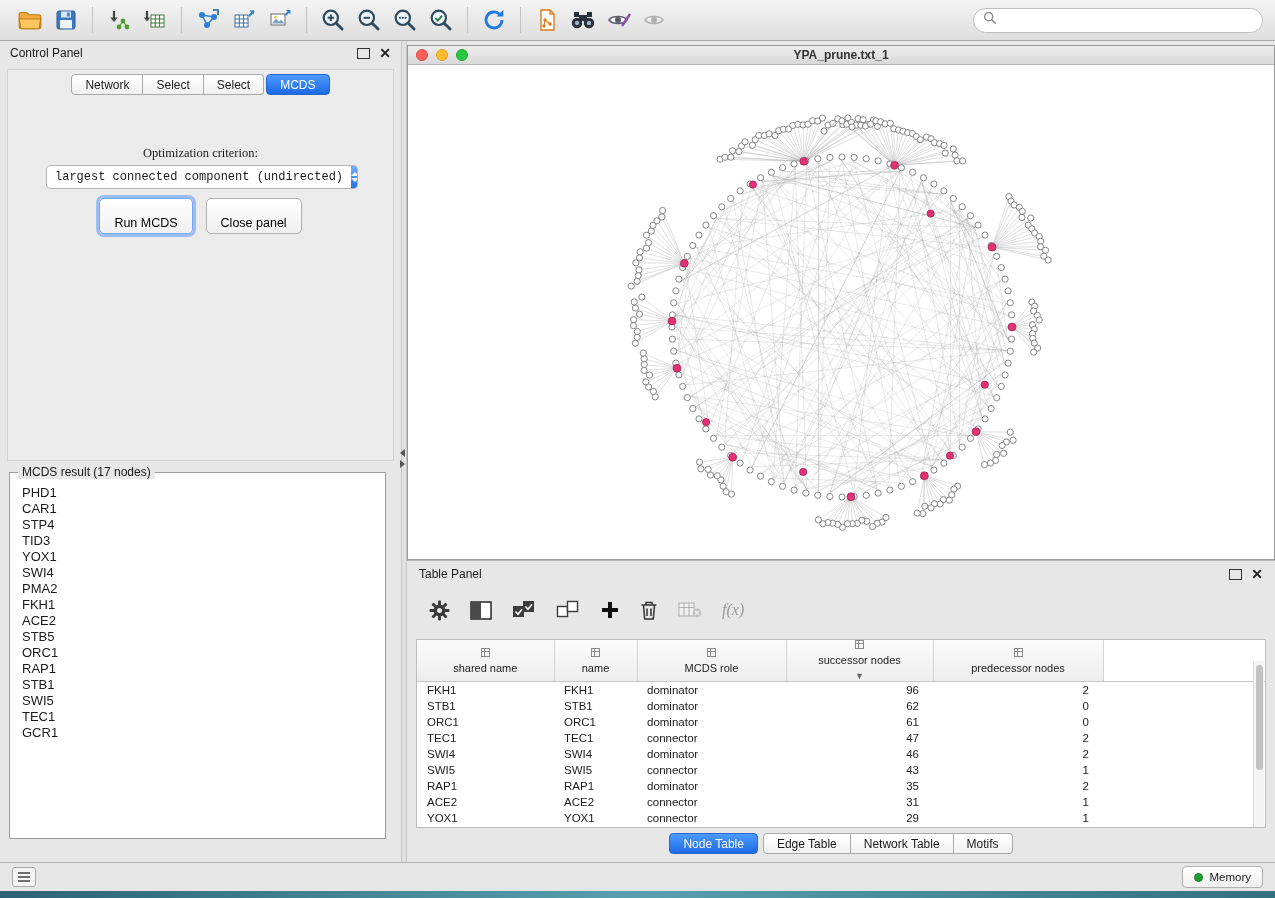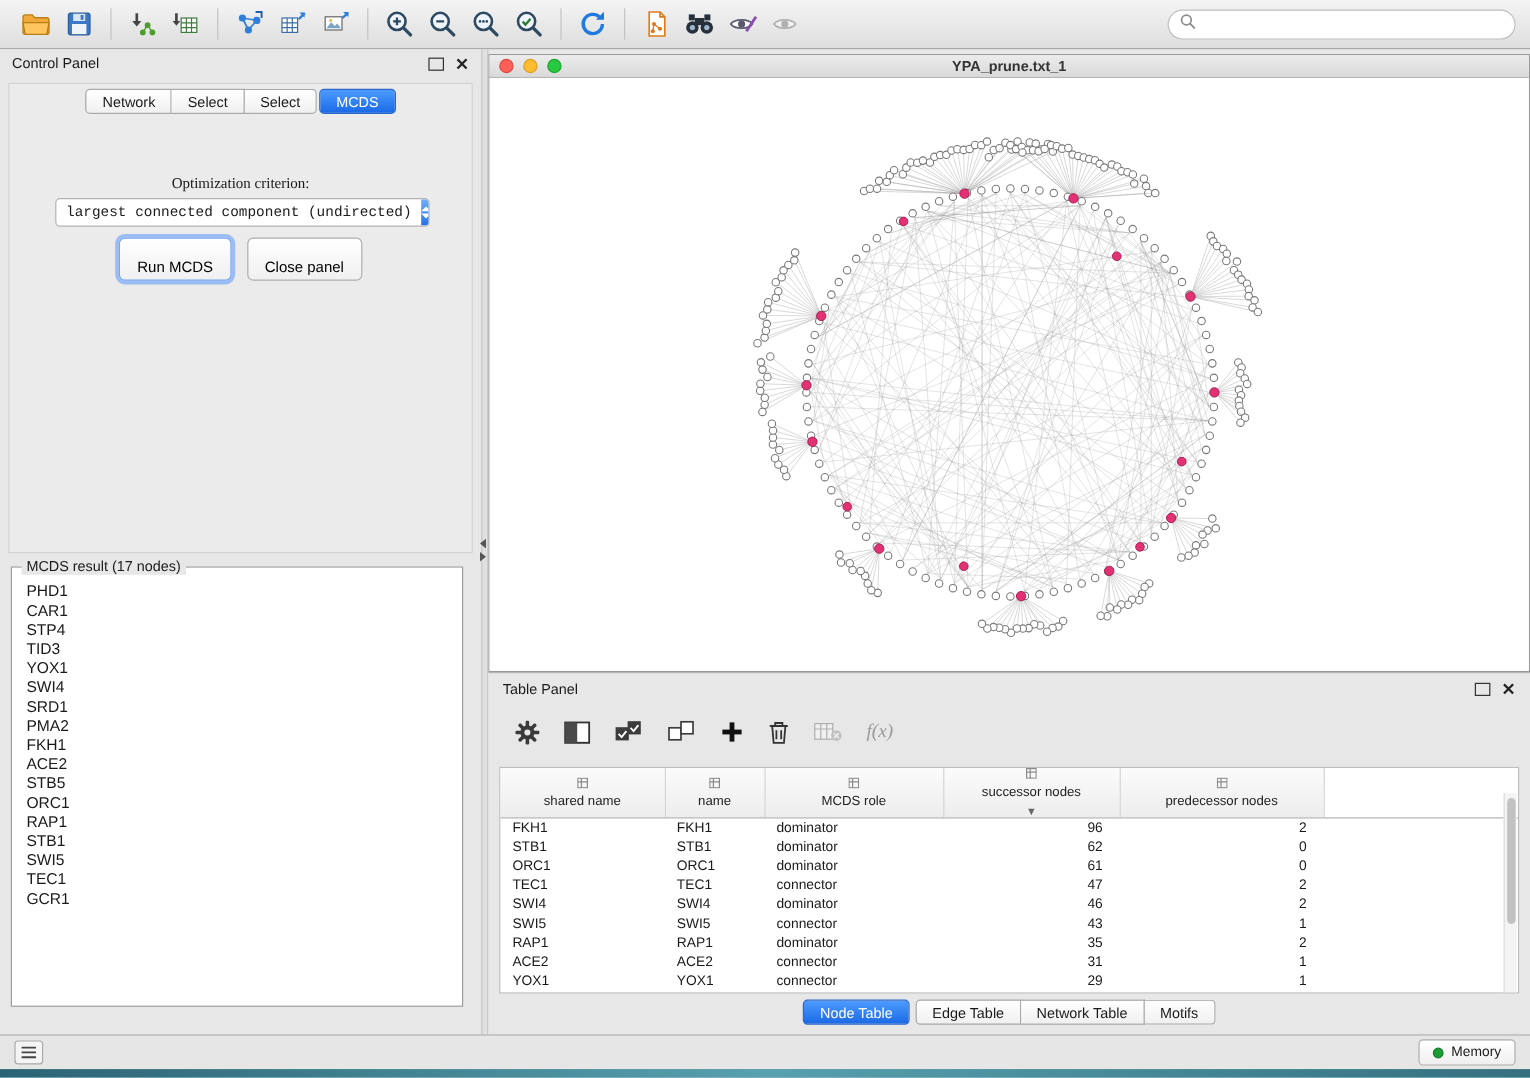--- a/index.html
+++ b/index.html
@@ -271,21 +271,20 @@
     </div>
     <fieldset class="mcds-fieldset">
       <legend>MCDS result (17 nodes)</legend>
       <div class="mcds-list">
           <div class="mcds-item">PHD1</div>
           <div class="mcds-item">CAR1</div>
           <div class="mcds-item">STP4</div>
           <div class="mcds-item">TID3</div>
           <div class="mcds-item">YOX1</div>
           <div class="mcds-item">SWI4</div>
-          <div class="mcds-item">SRD1</div>
           <div class="mcds-item">PMA2</div>
           <div class="mcds-item">FKH1</div>
           <div class="mcds-item">ACE2</div>
           <div class="mcds-item">STB5</div>
           <div class="mcds-item">ORC1</div>
           <div class="mcds-item">RAP1</div>
           <div class="mcds-item">STB1</div>
           <div class="mcds-item">SWI5</div>
           <div class="mcds-item">TEC1</div>
           <div class="mcds-item">GCR1</div>

